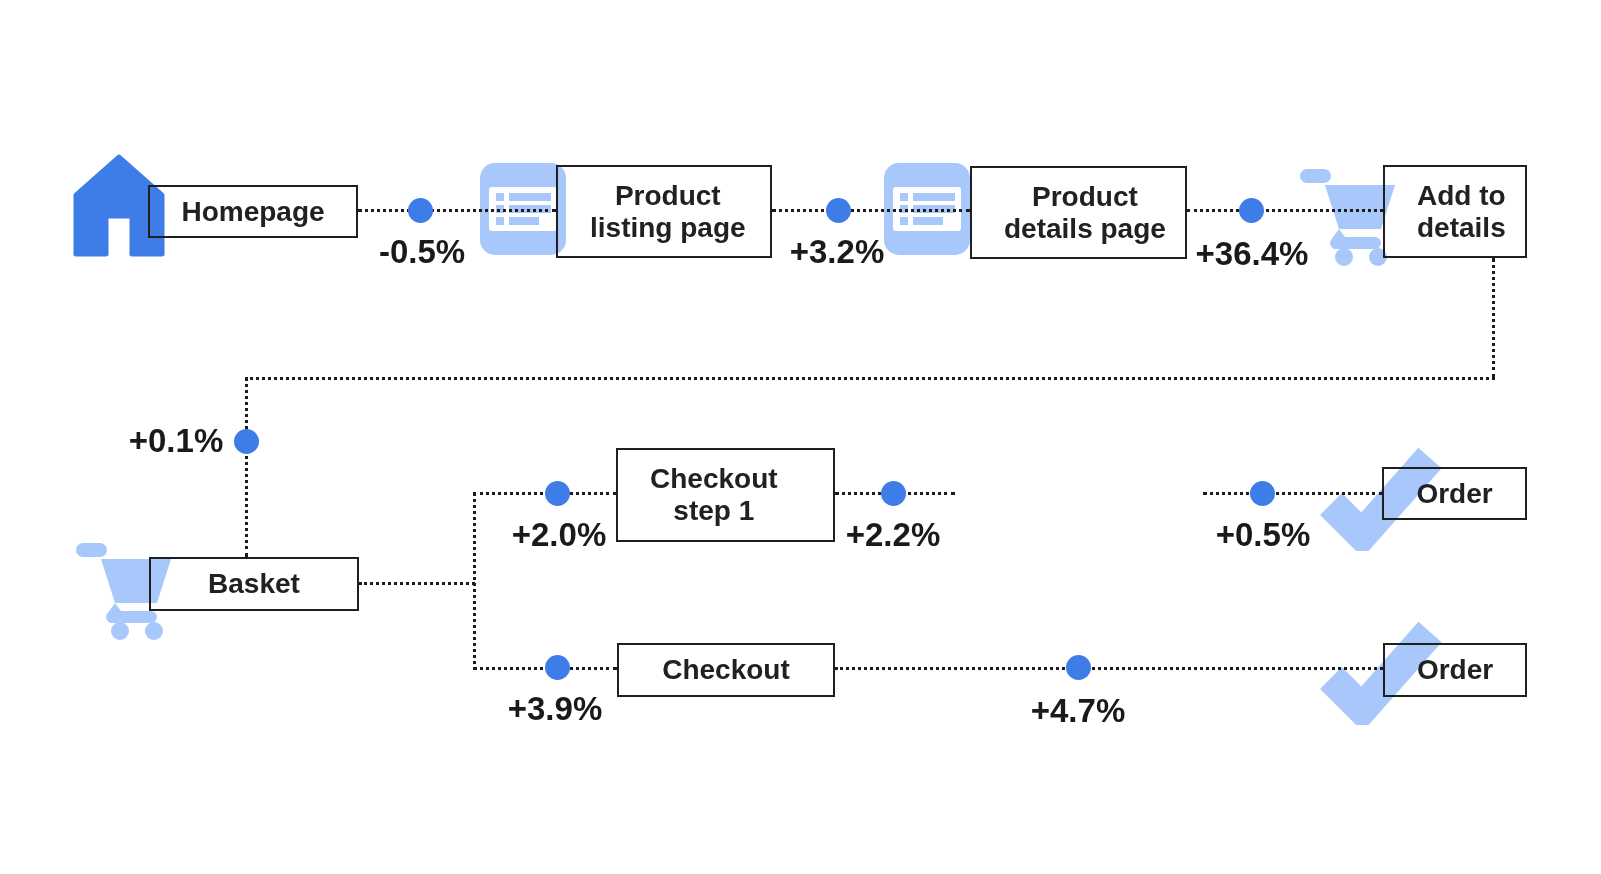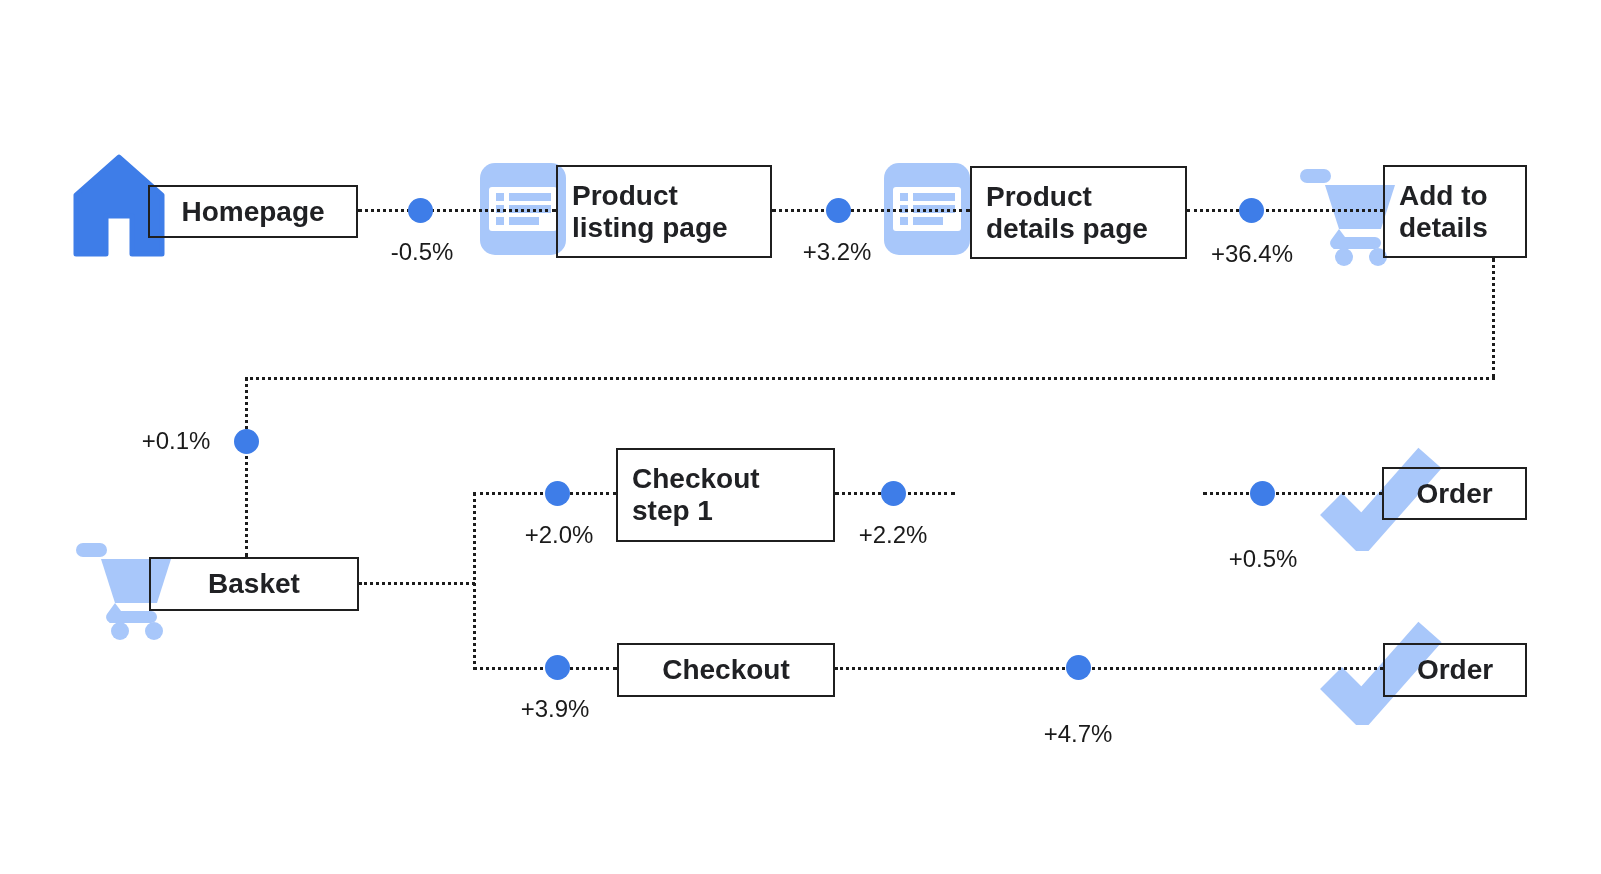--- a/index.html
+++ b/index.html
@@ -4,24 +4,24 @@
 <style>
   html,body{margin:0;padding:0;background:#ffffff;}
   .canvas{position:relative;width:1601px;height:784px;background:#ffffff;overflow:hidden;
           font-family:"Liberation Sans",sans-serif;}
   .hline{position:absolute;height:0;border-top:3px dotted #1c1c1c;}
   .vline{position:absolute;width:0;border-left:3px dotted #1c1c1c;}
   .dot{position:absolute;width:25px;height:25px;border-radius:50%;background:#3e7de8;}
   .node{position:absolute;border:2px solid #1f1f1f;background:transparent;box-sizing:border-box;
         display:flex;align-items:center;color:#202124;font-weight:700;font-size:28px;line-height:32px;}
   .node.single{justify-content:center;}
-  .node.multi{padding-left:14px;}
+  .node.multi{padding-left:32px;text-align:center;}
   .node span{white-space:pre-line;}
   .pct{position:absolute;width:124px;text-align:center;color:#1a1a1a;
-       font-weight:400;font-size:24px;line-height:28px;}
+       font-weight:700;font-size:33px;line-height:28px;}
   .icon{position:absolute;}
   .icon svg{display:block;}
 </style>
 </head>
 <body>
 
 <div class="canvas">
 
   <div class="icon" style="left:73px;top:153px;">
     <svg width="92" height="104" viewBox="0 0 92 104">
@@ -146,17 +146,17 @@
   <div class="node single" style="left:1383px;top:643px;width:144px;height:54px;">
     <span>Order</span>
   </div>
 
   <div class="pct" style="left:360px;top:238px;">-0.5%</div>
   <div class="pct" style="left:775px;top:238px;">+3.2%</div>
   <div class="pct" style="left:1190px;top:240px;">+36.4%</div>
   <div class="pct" style="left:114px;top:427px;">+0.1%</div>
   <div class="pct" style="left:497px;top:521px;">+2.0%</div>
   <div class="pct" style="left:831px;top:521px;">+2.2%</div>
-  <div class="pct" style="left:1201px;top:521px;margin-top:24px;">+0.5%</div>
+  <div class="pct" style="left:1201px;top:521px;">+0.5%</div>
   <div class="pct" style="left:493px;top:695px;">+3.9%</div>
-  <div class="pct" style="left:1016px;top:720px;">+4.7%</div>
+  <div class="pct" style="left:1016px;top:697px;">+4.7%</div>
 
 </div>
 
 </body></html>

